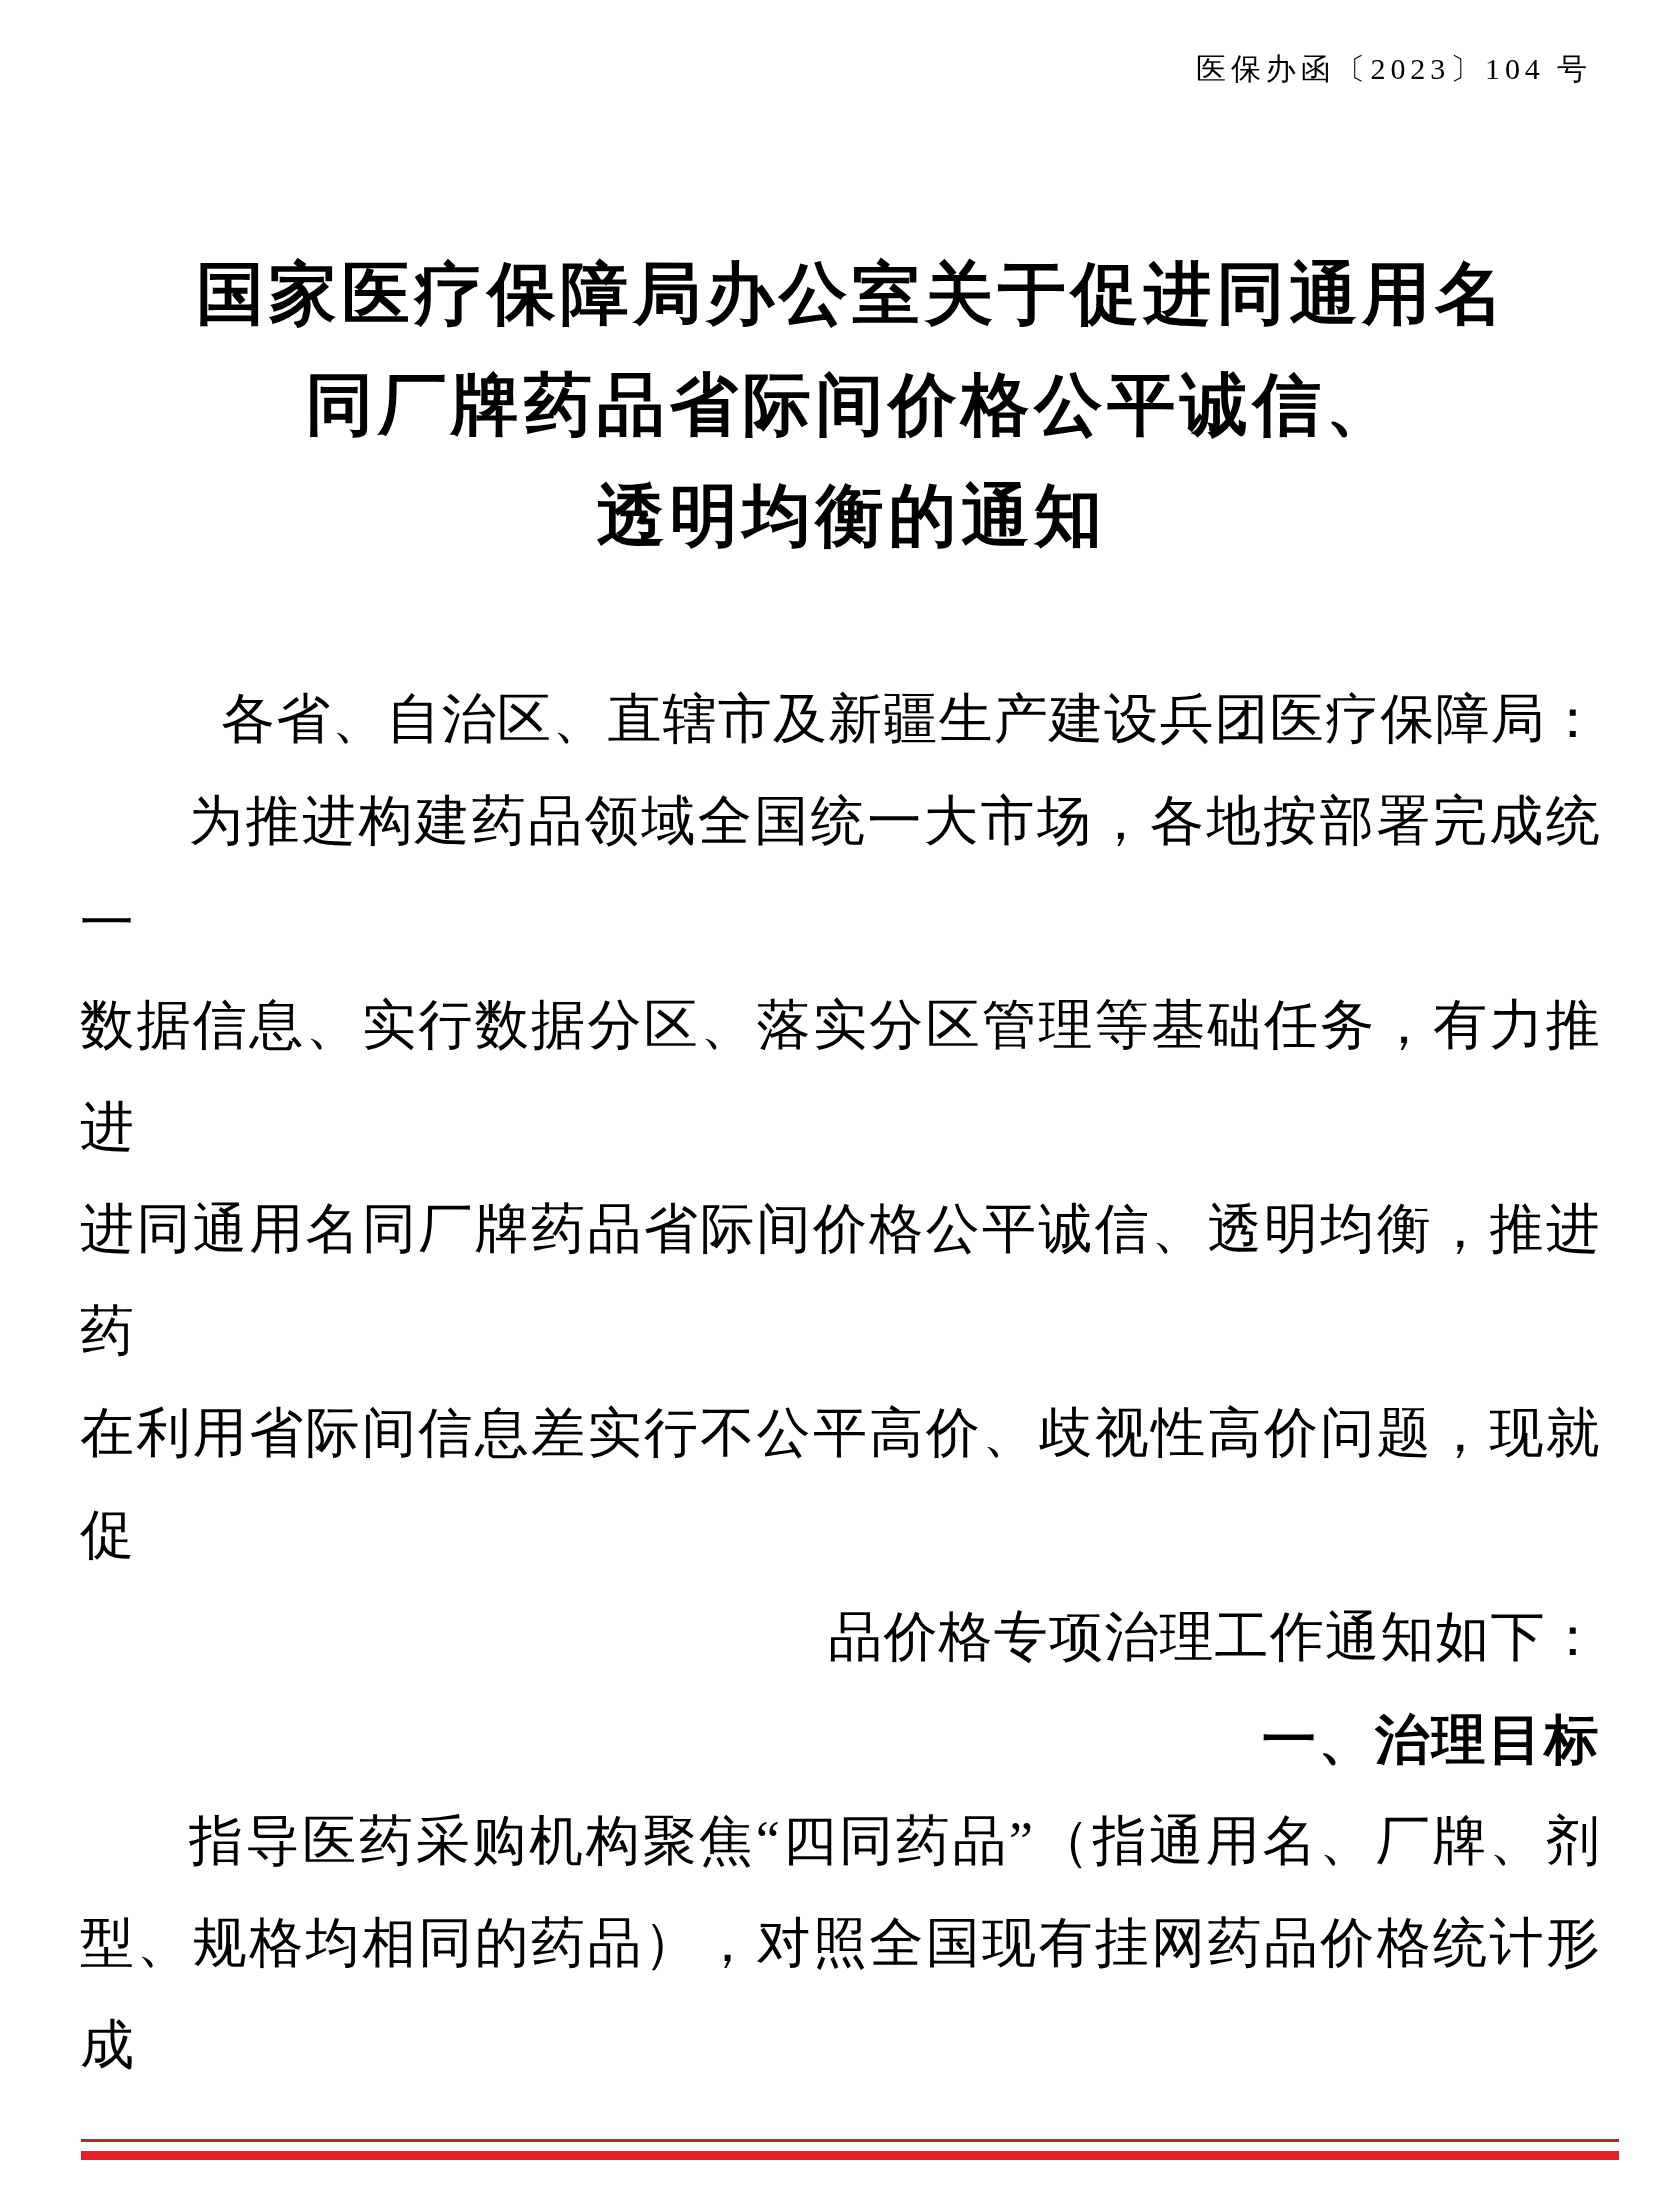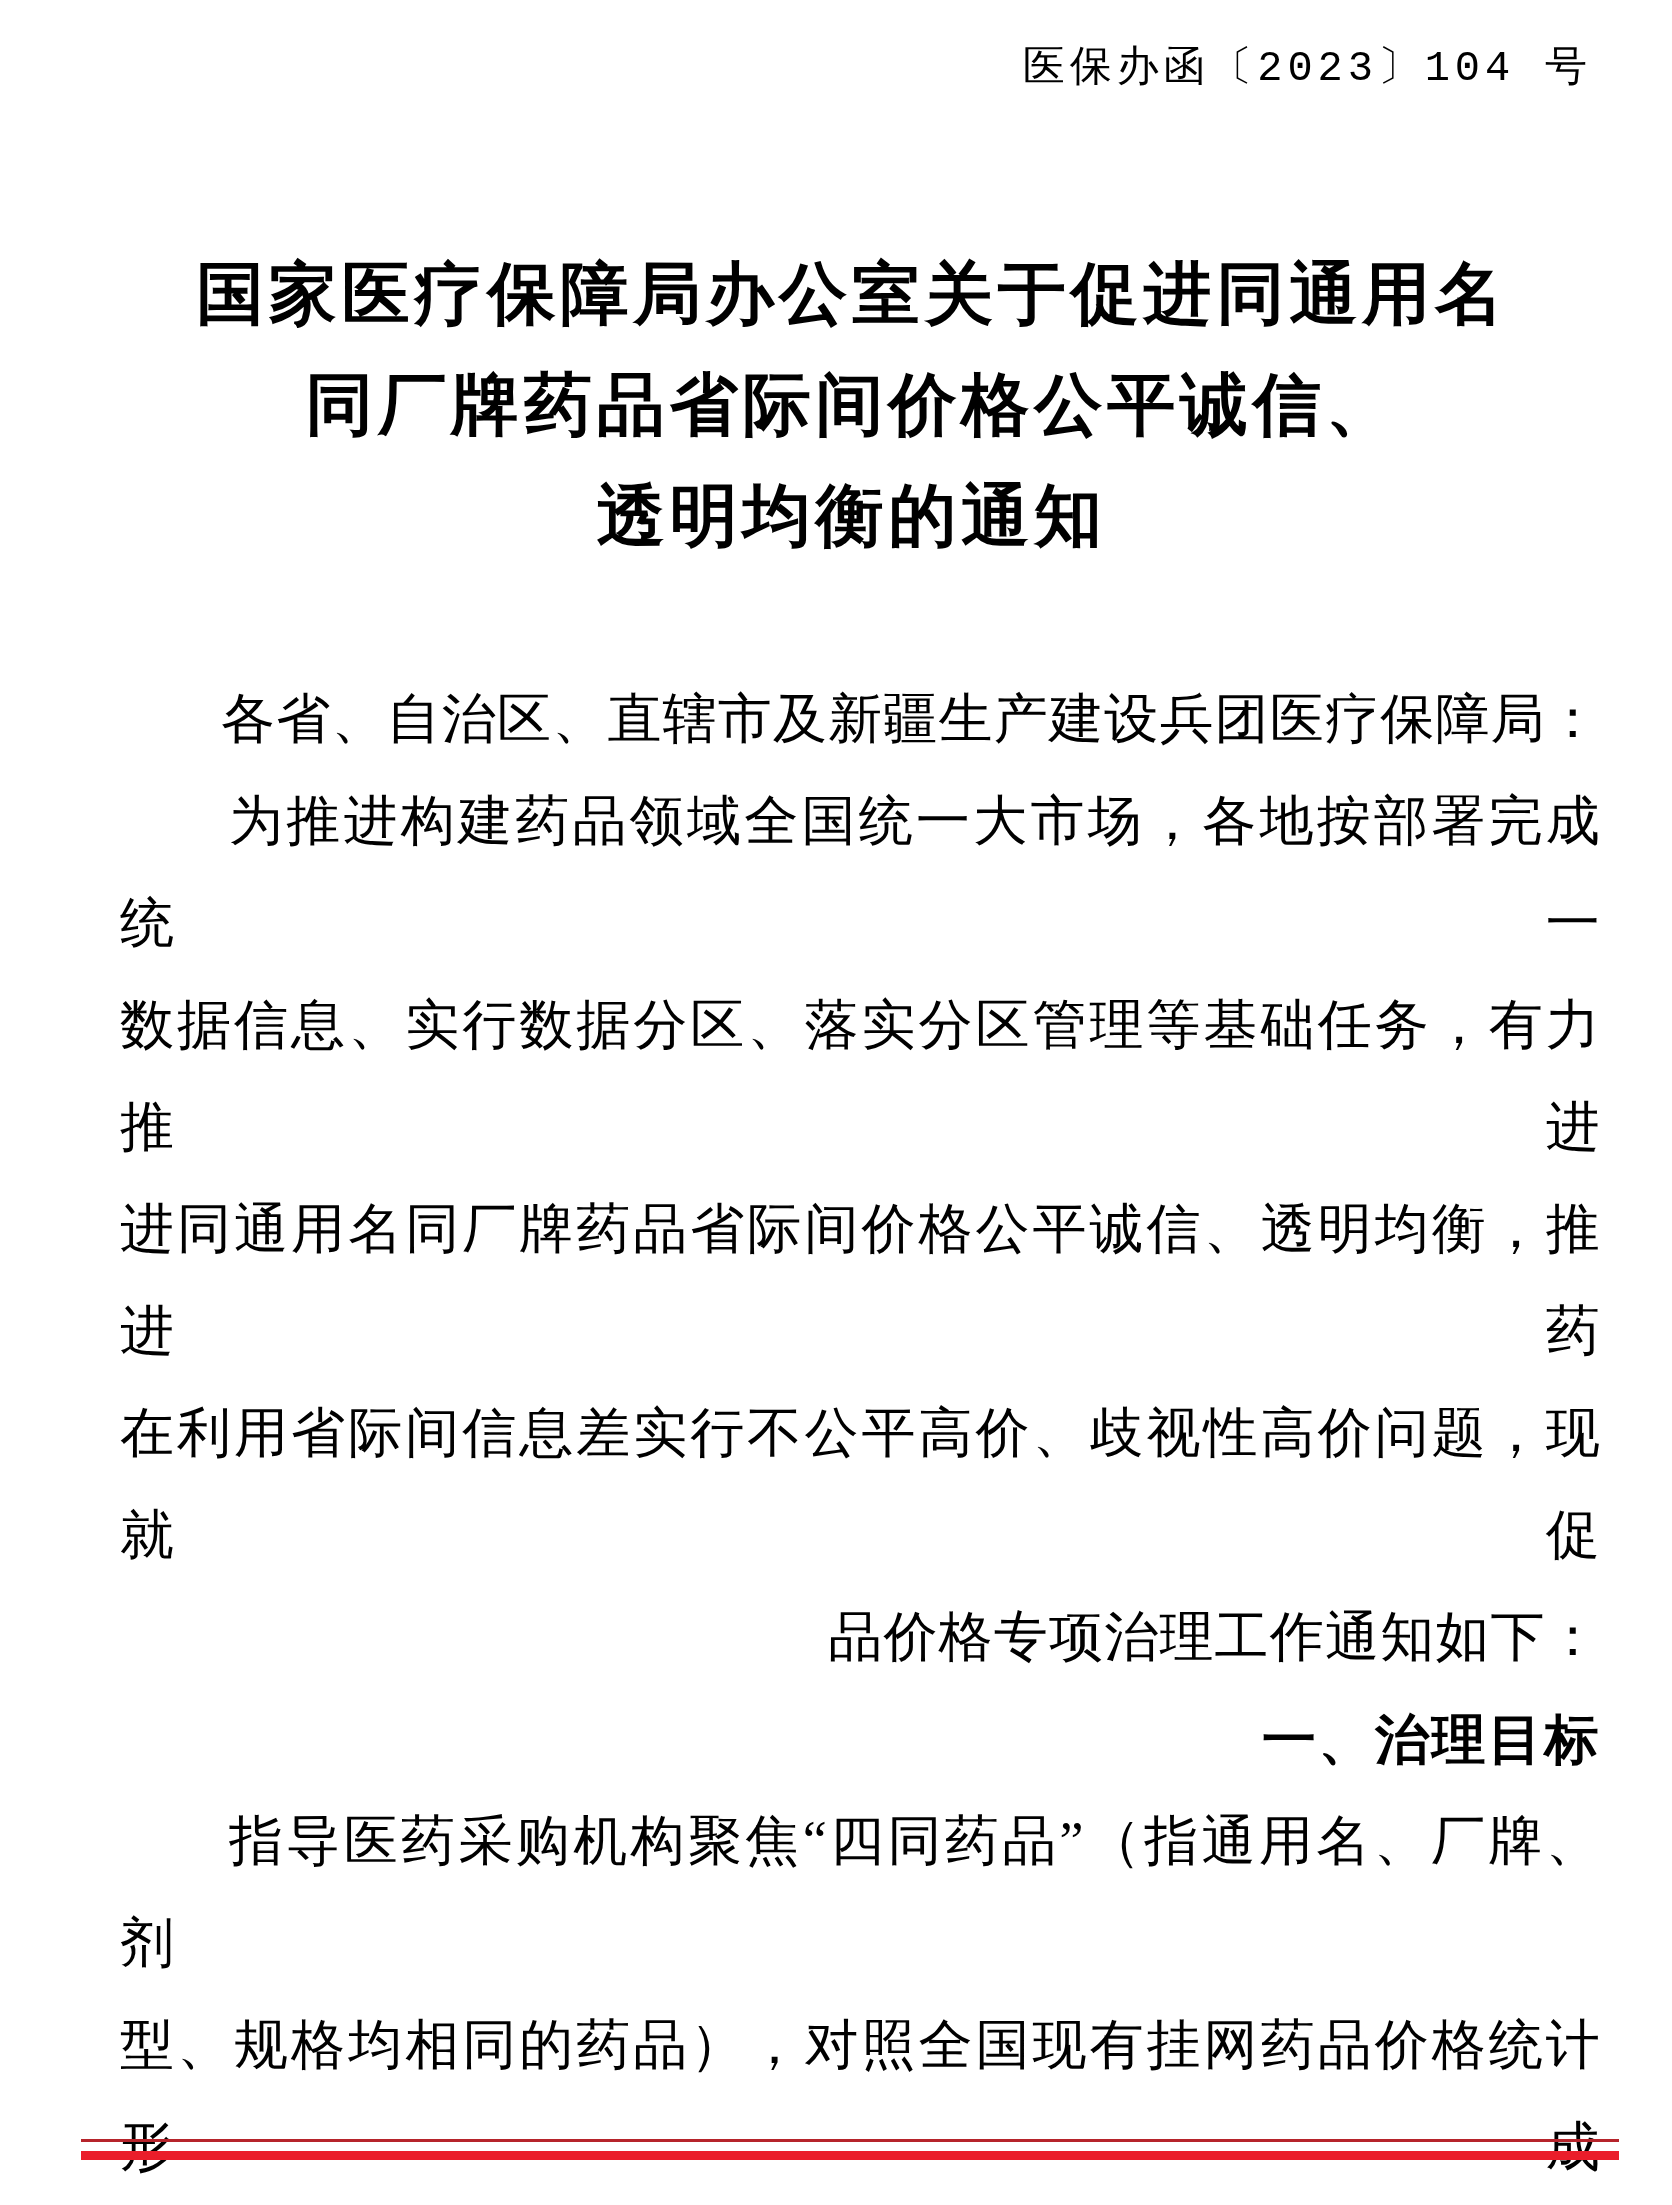--- a/index.html
+++ b/index.html
@@ -13,25 +13,25 @@
     height: 2205px;
     background: #ffffff;
     overflow: hidden;
     font-family: "Liberation Serif", serif;
     color: #000000;
   }
   .doc-number {
     position: absolute;
     top: 44px;
     right: 80px;
-    font-size: 42px;
+    font-size: 30px;
     line-height: 50px;
     letter-spacing: 4.9px;
     white-space: nowrap;
-    font-family: Liberation Mono, monospace;
+    font-family: Liberation Serif, serif;
   }
   .title-block {
     position: absolute;
     top: 239px;
     left: 16px;
     width: 100%;
     text-align: center;
     font-weight: 700;
     font-size: 68px;
     line-height: 111px;
@@ -52,21 +52,20 @@
     letter-spacing: 1.2px;
     text-align: right;
   }
   .indent {
     text-indent: 109px;
   }
   .fill {
     text-align: justify;
     text-align-last: justify;
     text-justify: inter-character;
-    margin-left: 40px;
   }
   .heading {
     font-family: "Liberation Sans", sans-serif;
     font-weight: 700;
     letter-spacing: 2.5px;
   }
   .divider {
     position: absolute;
     left: 81px;
     right: 53px;

